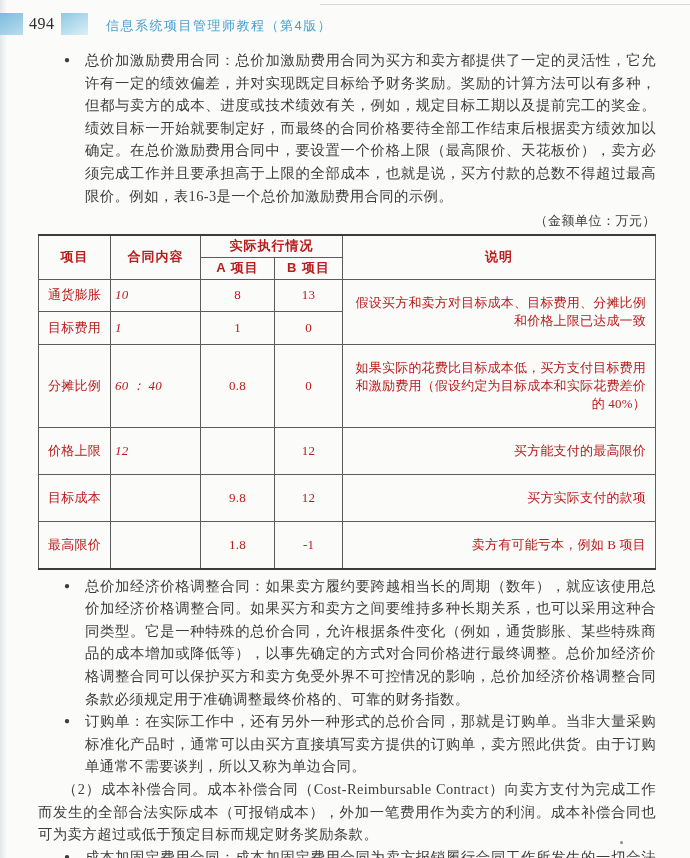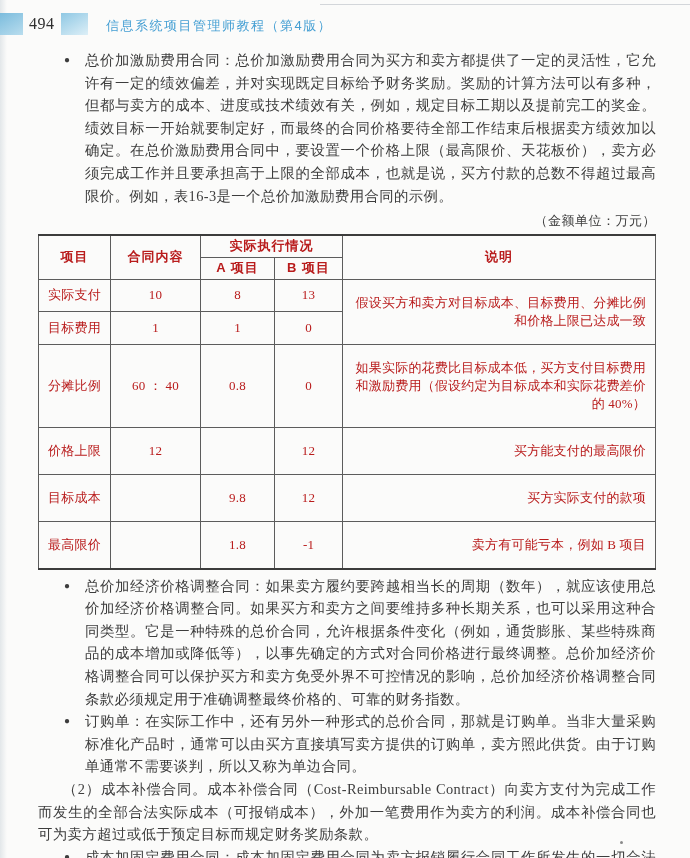--- a/index.html
+++ b/index.html
@@ -50,21 +50,21 @@
   
   table { width:100%; border-collapse:collapse; font-size:13px; line-height:18px;
     text-align:center; letter-spacing:0.2px; color:#b91c1c;
     border-top:2.5px solid #3c3c3c; border-bottom:2.5px solid #3c3c3c; }
   th,td { border:1px solid #5c5c5c; padding:1px 4px; font-weight:400; }
   thead th { height:22px; font-weight:600; font-family:"Liberation Sans",sans-serif;
     letter-spacing:1px; }
   thead { border-bottom:1.8px solid #3c3c3c; }
   tbody td { height:21px; }
   td.cell-note { text-align:right; padding:14px 9px; }
-  td.cell-contract { text-align:center; padding-left:4px; }
+  td.cell-contract { text-align:left; padding-left:4px;font-style:italic; }
 </style>
 </head>
 <body>
 
 <div class="edge-shade"></div>
 <div class="top-hairline"></div>
 
 <header class="page-header">
   <span class="accent-left"></span>
   <span class="page-number">494</span>
@@ -98,21 +98,21 @@
         <th colspan="2">实际执行情况</th>
         <th rowspan="2">说明</th>
       </tr>
       <tr>
         <th>A 项目</th>
         <th>B 项目</th>
       </tr>
     </thead>
     <tbody>
       <tr>
-        <td>实际支付</td>
+        <td>通货膨胀</td>
         <td class="cell-contract">10</td>
         <td>8</td>
         <td>13</td>
         <td class="cell-note" rowspan="2">假设买方和卖方对目标成本、目标费用、分摊比例和价格上限已达成一致</td>
       </tr>
       <tr>
         <td>目标费用</td>
         <td class="cell-contract">1</td>
         <td>1</td>
         <td>0</td>

